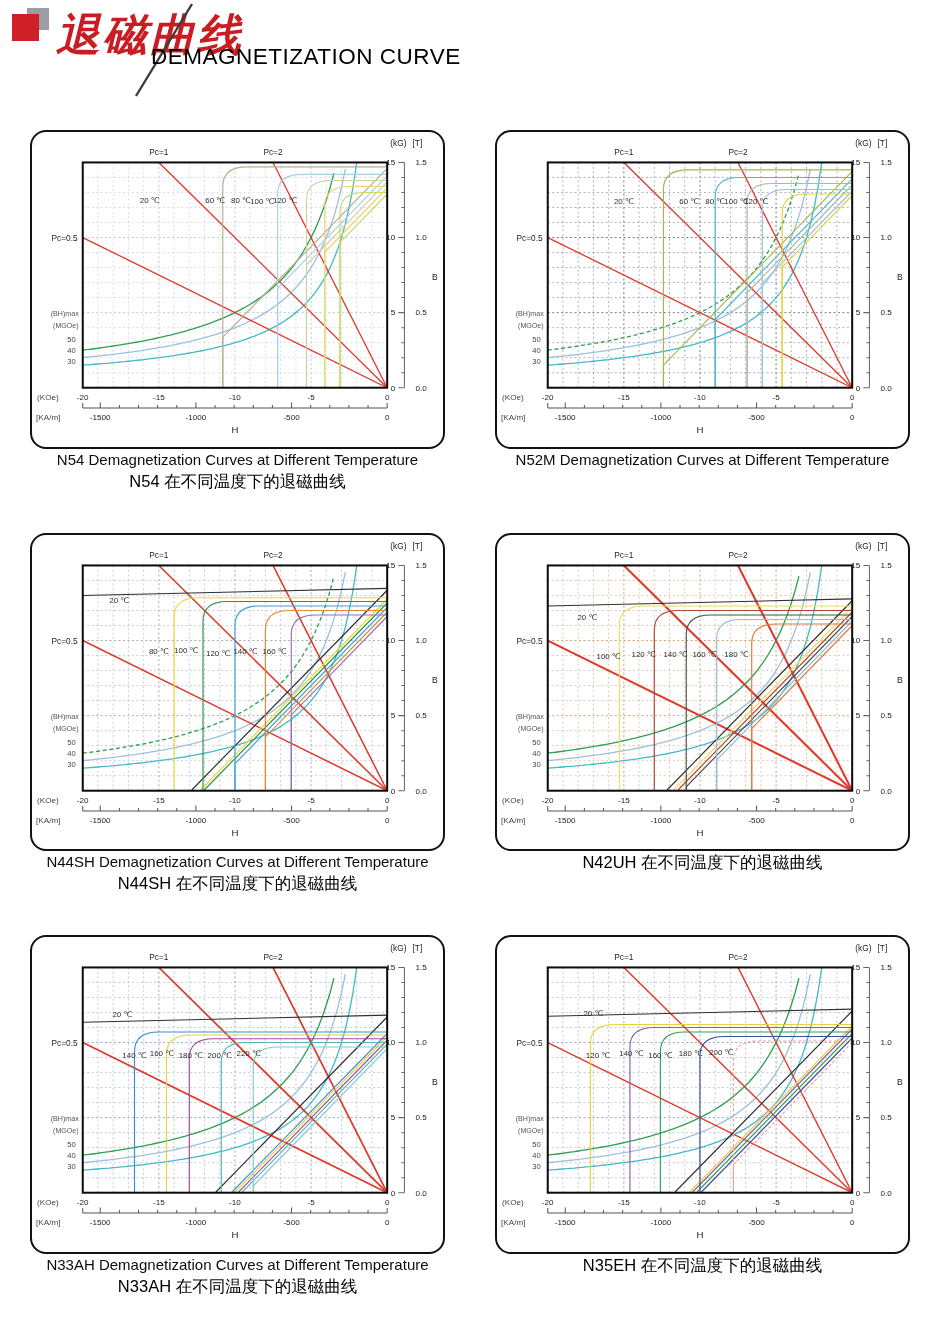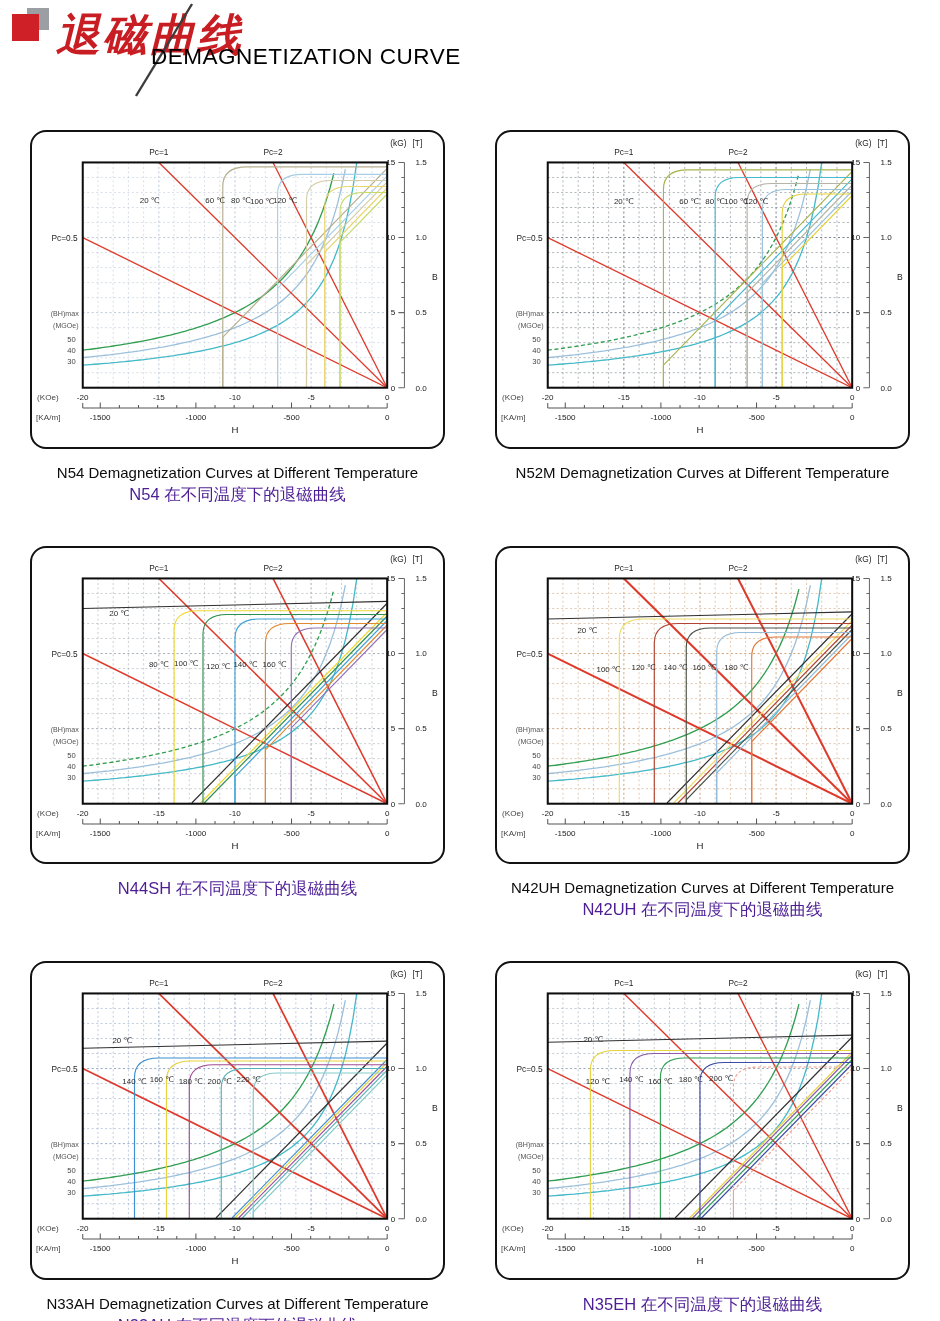--- a/index.html
+++ b/index.html
@@ -16,23 +16,23 @@
   .slash-svg{position:absolute;left:126px;top:2px;width:74px;height:96px;}
   .title-en{position:absolute;left:151px;top:44px;font-size:22.5px;color:#000000;letter-spacing:.5px;text-align:center;}
 
   
   .charts-grid{display:grid;grid-template-columns:1fr 1fr;column-gap:50px;row-gap:40px;
                padding:0 30px;margin-top:30px;}
   .chart-cell{display:block;}
   .chart-card{border:2.5px solid #121212;border-radius:16px;background:#fff;overflow:hidden;}
   .chart-svg{display:block;width:100%;height:auto;}
   .chart-svg text{font-family:"Liberation Sans","DejaVu Sans",sans-serif;}
-  .caption{margin-top:13px;text-align:center;line-height:1.4;}
+  .caption{text-align:center;line-height:1.4;}
   .cap-en{font-size:15px;color:#0c0c0c;}
-  .cap-zh{font-size:16.5px;color:#4c1d95;}
+  .cap-zh{font-size:16.5px;color:#000000;}
 </style>
 </head>
 <body>
 
 <div class="page">
 
   <header class="hdr">
     <div class="sq-gray"></div>
     <div class="sq-red"></div>
     <div class="title-zh">退磁曲线</div>
@@ -457,20 +457,21 @@
             <line x1="67.25498573708481" y1="266.5" x2="67.25498573708481" y2="272" stroke="#555" stroke-width="1"></line>
             <text x="4" y="284" font-size="8" text-anchor="start" fill="#444">[KA/m]</text>
             <text x="67.25498573708481" y="284" font-size="8" text-anchor="middle" fill="#222">-1500</text>
             <text x="161.50332382472322" y="284" font-size="8" text-anchor="middle" fill="#222">-1000</text>
             <text x="255.7516619123616" y="284" font-size="8" text-anchor="middle" fill="#222">-500</text>
             <text x="350" y="284" font-size="8" text-anchor="middle" fill="#222">0</text>
             <text x="200" y="296.5" font-size="9.5" text-anchor="middle" fill="#222">H</text>
           </svg>
       </div>
       <div class="caption">
+        <div class="cap-en">N44SH Demagnetization Curves at Different Temperature</div>
         <div class="cap-zh">N44SH 在不同温度下的退磁曲线</div>
       </div>
     </section>
 
     <section class="chart-cell">
       <div class="chart-card">
         <svg class="chart-svg" viewBox="0 0 405 310">
             <defs>
               <clipPath id="clip3">
                 <rect x="50" y="30" width="300" height="222"></rect>
@@ -600,21 +601,20 @@
             <line x1="67.25498573708481" y1="266.5" x2="67.25498573708481" y2="272" stroke="#555" stroke-width="1"></line>
             <text x="4" y="284" font-size="8" text-anchor="start" fill="#444">[KA/m]</text>
             <text x="67.25498573708481" y="284" font-size="8" text-anchor="middle" fill="#222">-1500</text>
             <text x="161.50332382472322" y="284" font-size="8" text-anchor="middle" fill="#222">-1000</text>
             <text x="255.7516619123616" y="284" font-size="8" text-anchor="middle" fill="#222">-500</text>
             <text x="350" y="284" font-size="8" text-anchor="middle" fill="#222">0</text>
             <text x="200" y="296.5" font-size="9.5" text-anchor="middle" fill="#222">H</text>
           </svg>
       </div>
       <div class="caption">
-        <div class="cap-en">N42UH Demagnetization Curves at Different Temperature</div>
         <div class="cap-zh">N42UH 在不同温度下的退磁曲线</div>
       </div>
     </section>
 
     <section class="chart-cell">
       <div class="chart-card">
         <svg class="chart-svg" viewBox="0 0 405 310">
             <defs>
               <clipPath id="clip4">
                 <rect x="50" y="30" width="300" height="222"></rect>

